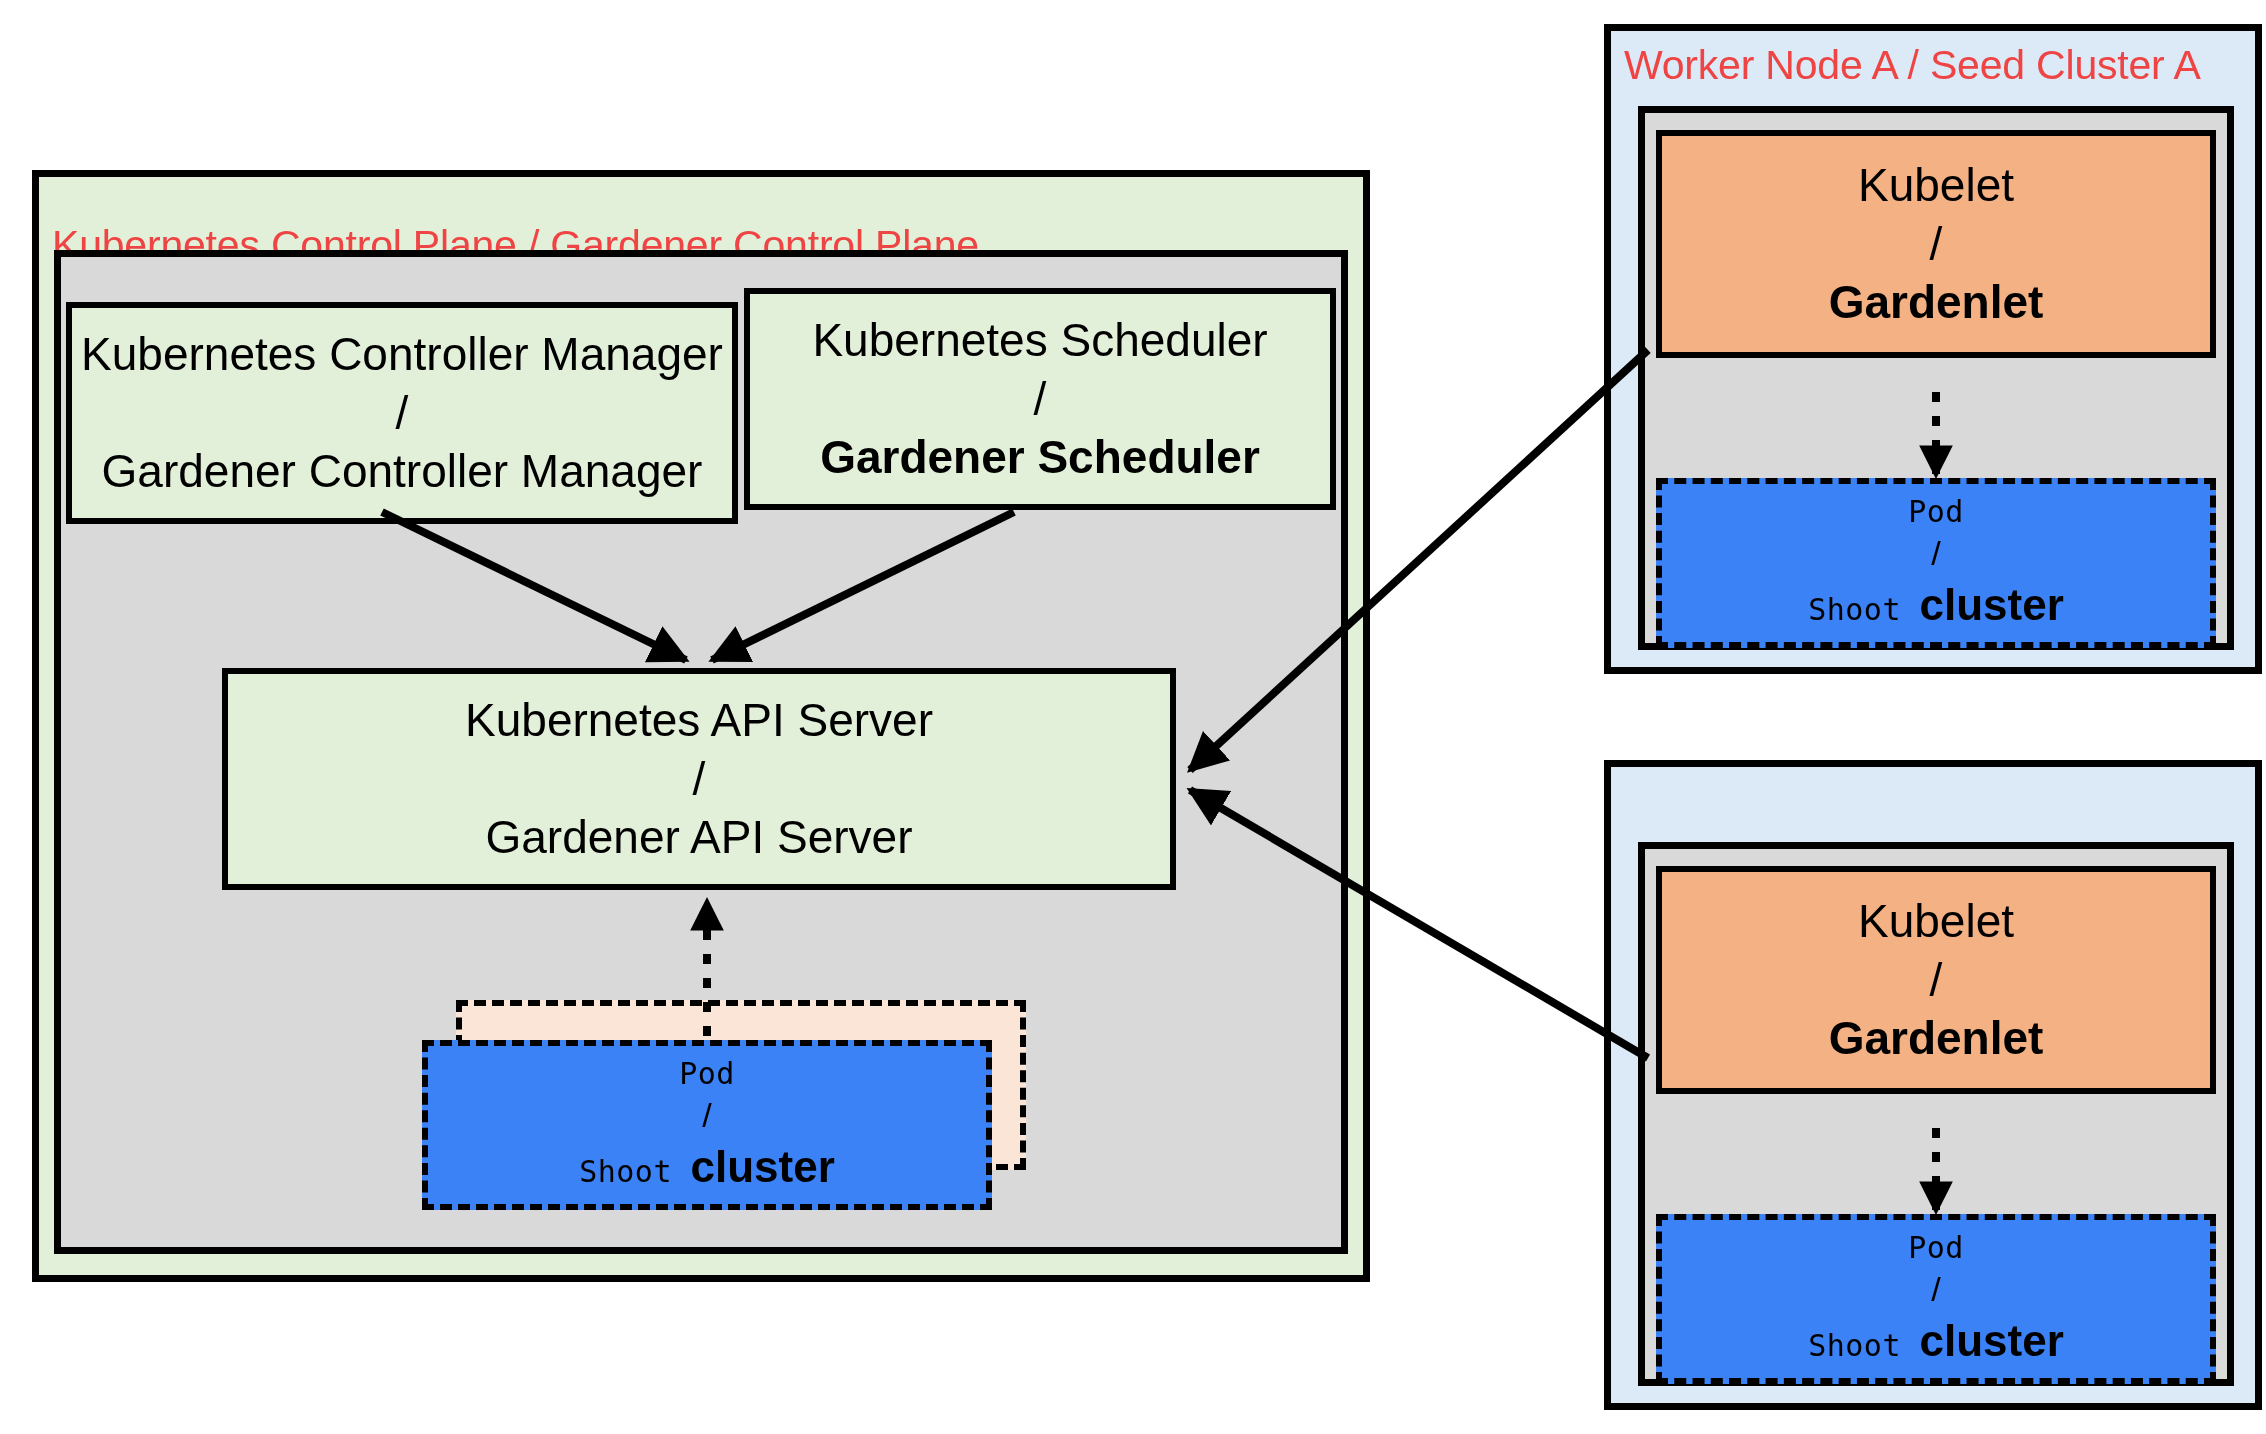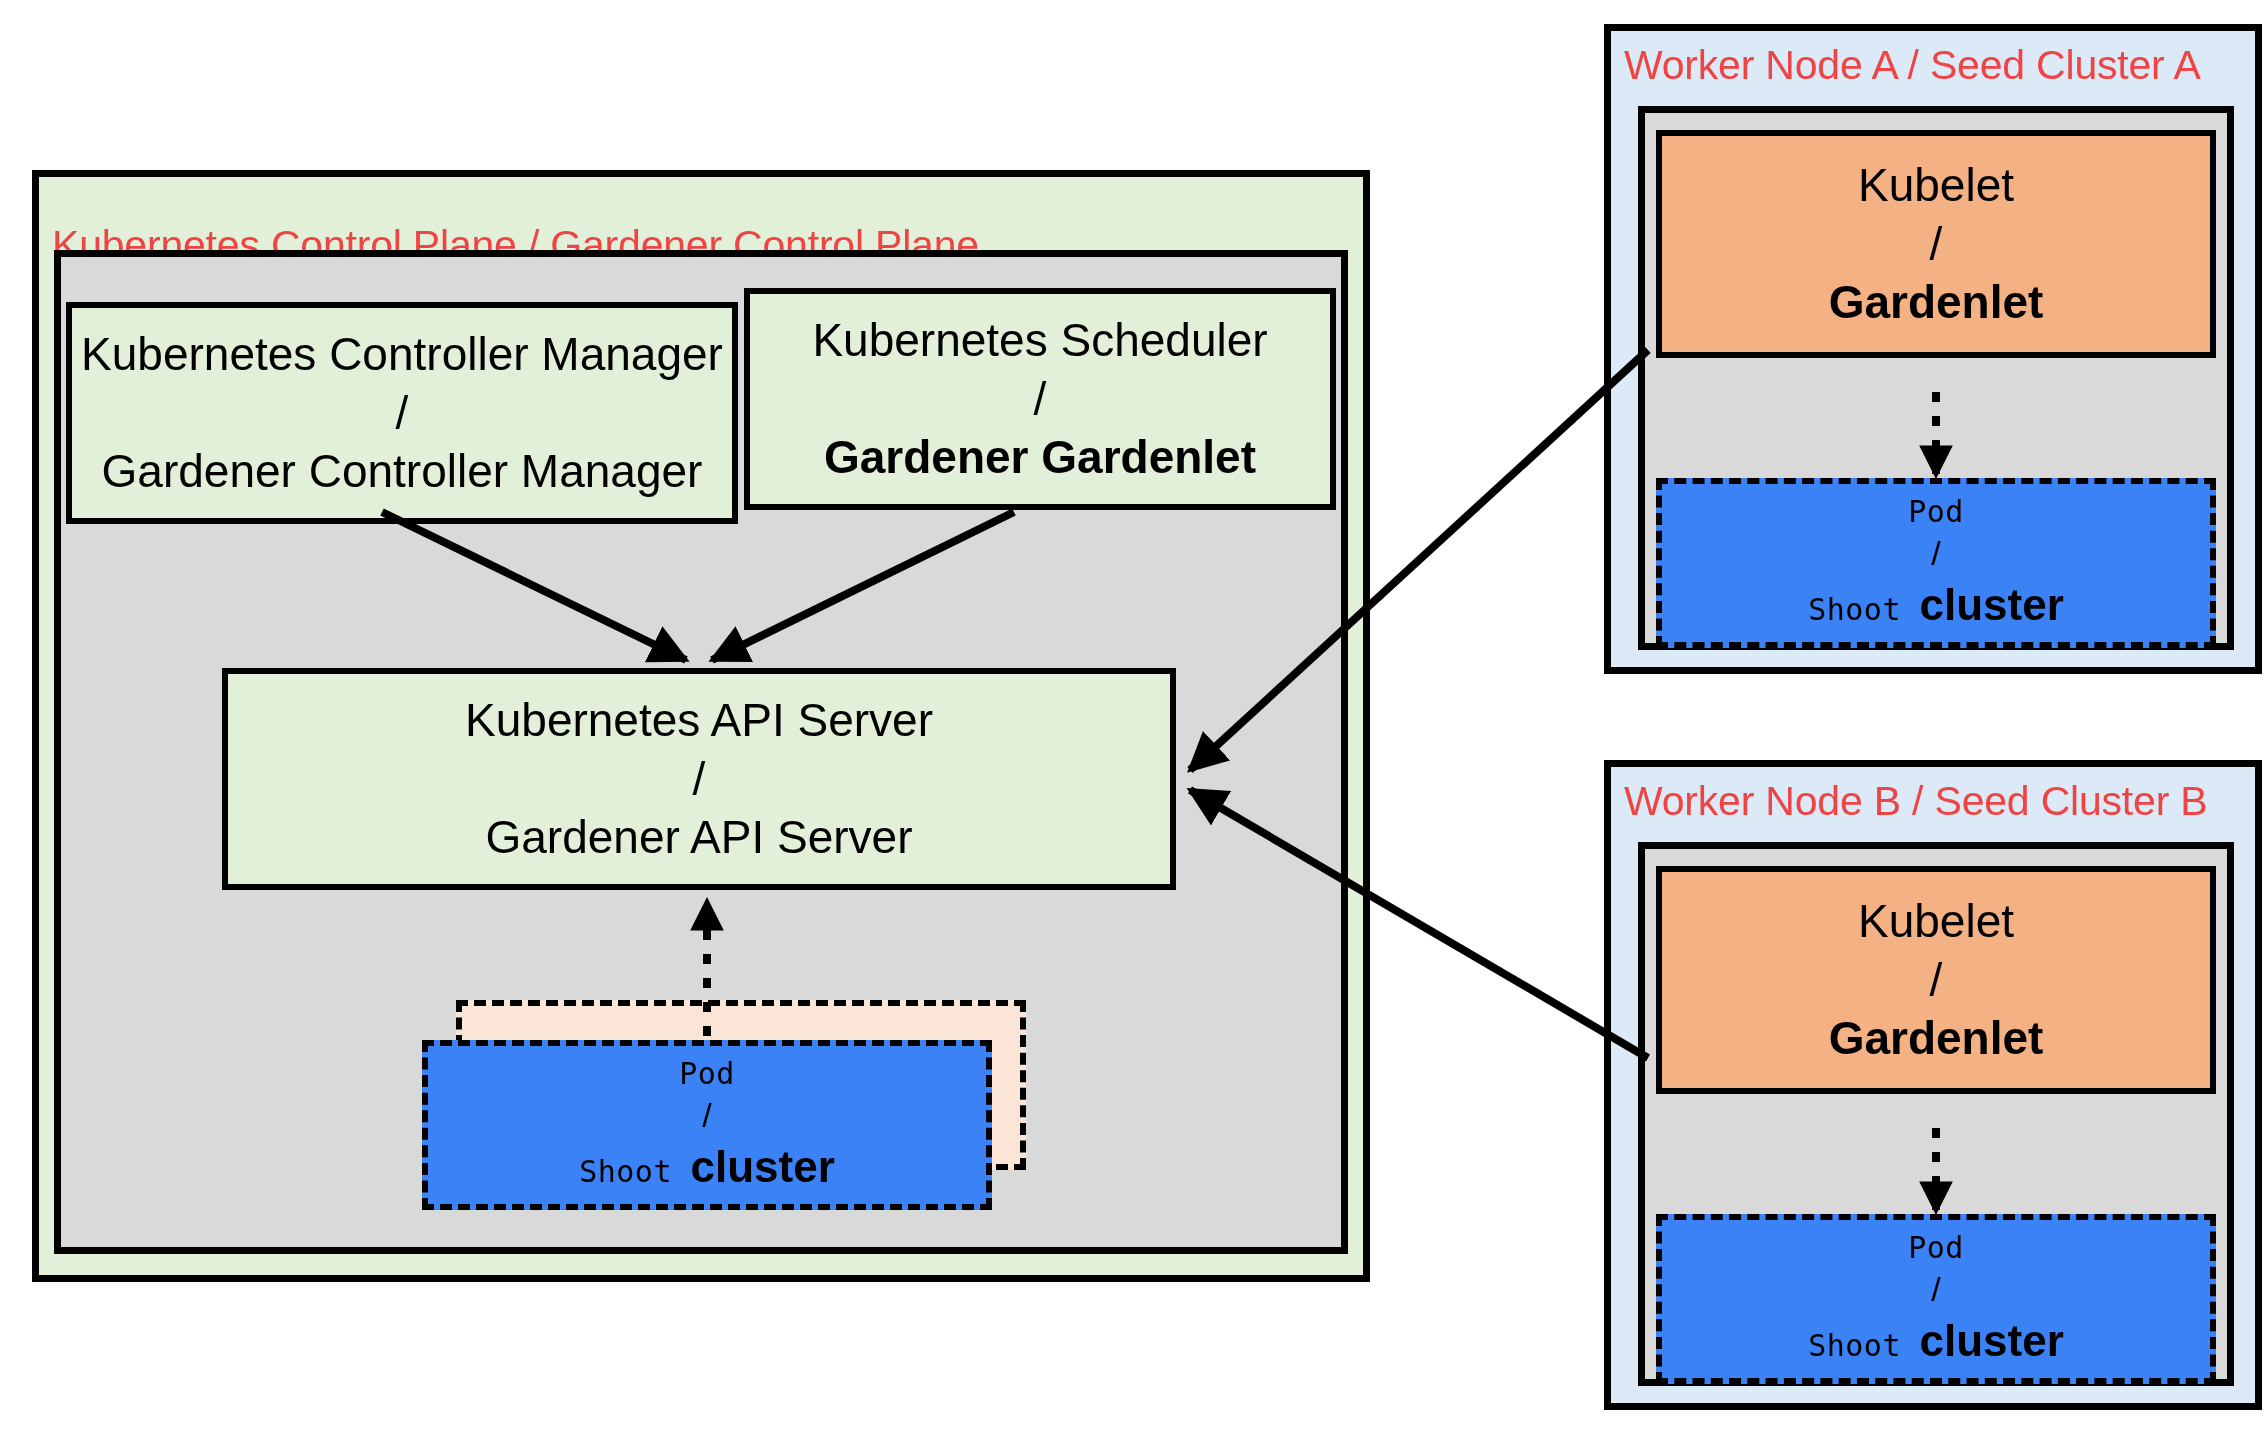--- a/index.html
+++ b/index.html
@@ -123,21 +123,21 @@
       <span class="sep">Kubernetes Controller Manager</span>
       <span class="sep">/</span>
       <span class="sep">Gardener Controller Manager</span>
     </div>
   </div>
 
   <div class="abs box-green" style="left:744px; top:288px; width:592px; height:222px;">
     <div class="lbl">
       <span class="sep">Kubernetes Scheduler</span>
       <span class="sep">/</span>
-      <span class="sep b">Gardener Gardenlet</span>
+      <span class="sep b">Gardener Scheduler</span>
     </div>
   </div>
 
   <div class="abs box-green" style="left:222px; top:668px; width:954px; height:222px;">
     <div class="lbl">
       <span class="sep">Kubernetes API Server</span>
       <span class="sep">/</span>
       <span class="sep">Gardener API Server</span>
     </div>
   </div>
@@ -169,21 +169,20 @@
   <div class="abs box-pod" style="left:1656px; top:478px; width:560px; height:170px;">
     <div class="pod-lbl">
       <span class="row mono">Pod</span>
       <span class="row mono-sep">/</span>
       <span class="row"><span class="mono">Shoot </span><span class="bold-sans">cluster</span></span>
     </div>
   </div>
 
   <div class="abs outer-blue" style="left:1604px; top:760px; width:658px; height:650px;"></div>
 
-  <div class="abs group-title" style="left:1624px; top:780px; width:640px; height:54px;">Worker Node B / Seed Cluster B</div>
 
   <div class="abs inner-grey" style="left:1638px; top:842px; width:596px; height:544px;"></div>
 
   <div class="abs box-orange" style="left:1656px; top:866px; width:560px; height:228px;">
     <div class="lbl">
       <span class="sep">Kubelet</span>
       <span class="sep">/</span>
       <span class="sep b">Gardenlet</span>
     </div>
   </div>

